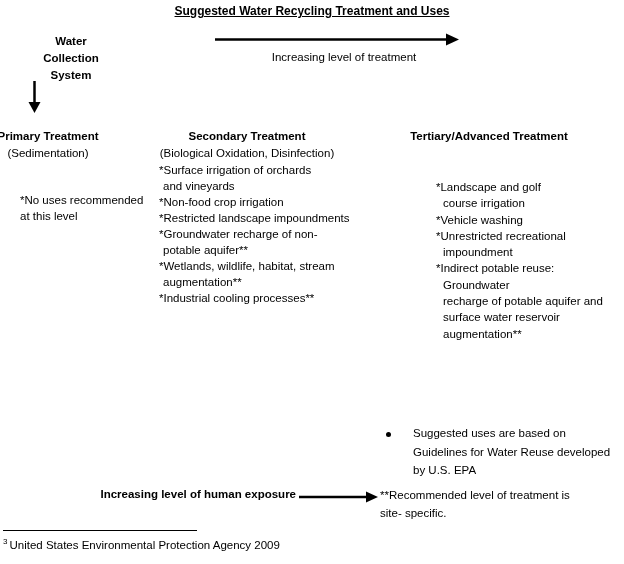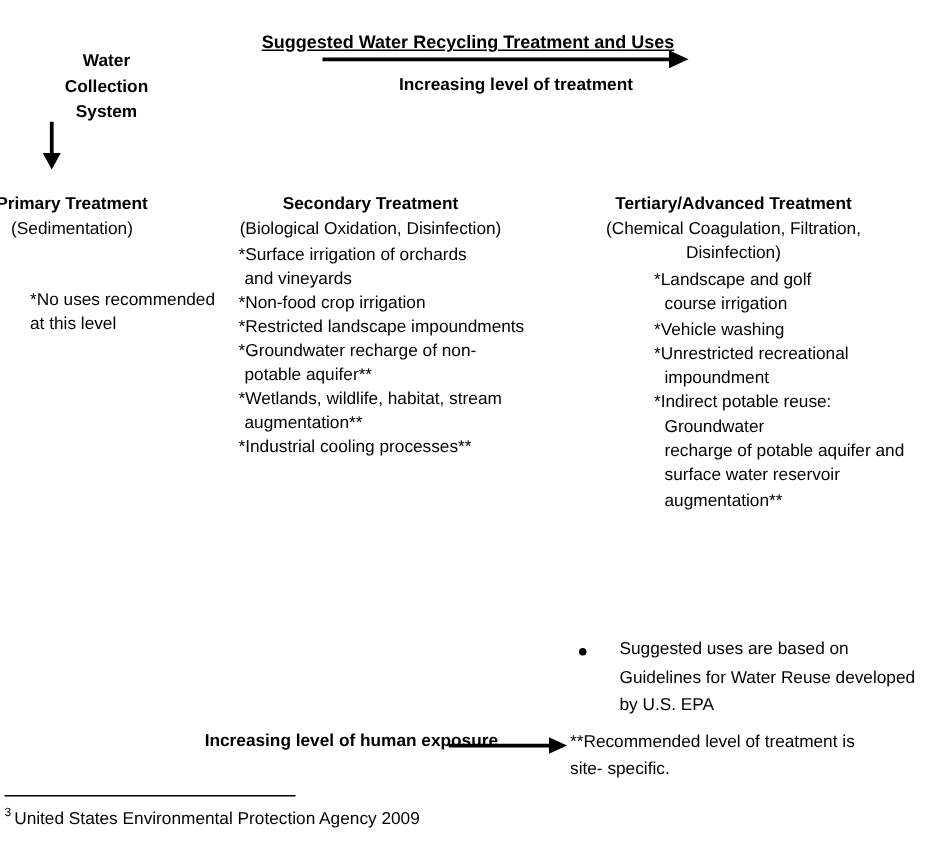--- a/index.html
+++ b/index.html
@@ -16,39 +16,38 @@
   .ln { white-space: nowrap; }
 
   .title {
     position: absolute;
     top: 4px; left: 0; width: 624px;
     text-align: center;
     font-weight: bold;
     font-size: 12px;
     text-decoration: underline;
     white-space: nowrap;
-    margin-top: 17px;
   }
 
   .water-collection {
     position: absolute;
     top: 33px; left: 0; width: 78px;
     display: flex; flex-direction: column; align-items: center;
     font-weight: bold;
     line-height: 17px;
     padding-left: 32px;
   }
   .down-arrow { position: absolute; left: 27px; top: 81px; }
 
   .treatment-arrow { position: absolute; left: 213px; top: 33px; }
   .treatment-label {
     position: absolute;
     left: 214px; top: 51px; width: 260px;
     text-align: center;
-    font-weight: bold;
+    font-weight: normal;
     white-space: nowrap;
   }
 
   .col-header {
     position: absolute;
     top: 114px;
     display: flex; flex-direction: column; align-items: center;
     line-height: 16.5px;
     margin-top: 14px;
   }
@@ -77,21 +76,20 @@
     border-radius: 50%;
     background: #000000;
   }
 
   .exposure-label {
     position: absolute;
     left: 0; top: 488px; width: 296px;
     text-align: right;
     font-weight: bold;
     white-space: nowrap;
-    margin-left: 36px;
   }
   .exposure-arrow { position: absolute; left: 299px; top: 491px; }
   .exposure-note {
     position: absolute;
     left: 380px; top: 486px;
     line-height: 18px;
   }
 
   .footnote-rule {
     position: absolute;
@@ -137,24 +135,20 @@
       </div>
   </div>
   <div class="col-header" id="secondary-header">
     <span class="col-title">Secondary Treatment</span>
     <div>
         <div class="ln">(Biological Oxidation, Disinfection)</div>
       </div>
   </div>
   <div class="col-header" id="tertiary-header">
     <span class="col-title">Tertiary/Advanced Treatment</span>
-    <div>
-        <div class="ln">(Chemical Coagulation, Filtration,</div>
-        <div class="ln">Disinfection)</div>
-      </div>
   </div>
 
   <div class="list" id="primary-list">
       <div class="ln">*No uses recommended</div>
       <div class="ln cont">at this level</div>
     </div>
   <div class="list" id="secondary-list">
       <div class="ln">*Surface irrigation of orchards</div>
       <div class="ln cont">and vineyards</div>
       <div class="ln">*Non-food crop irrigation</div>

